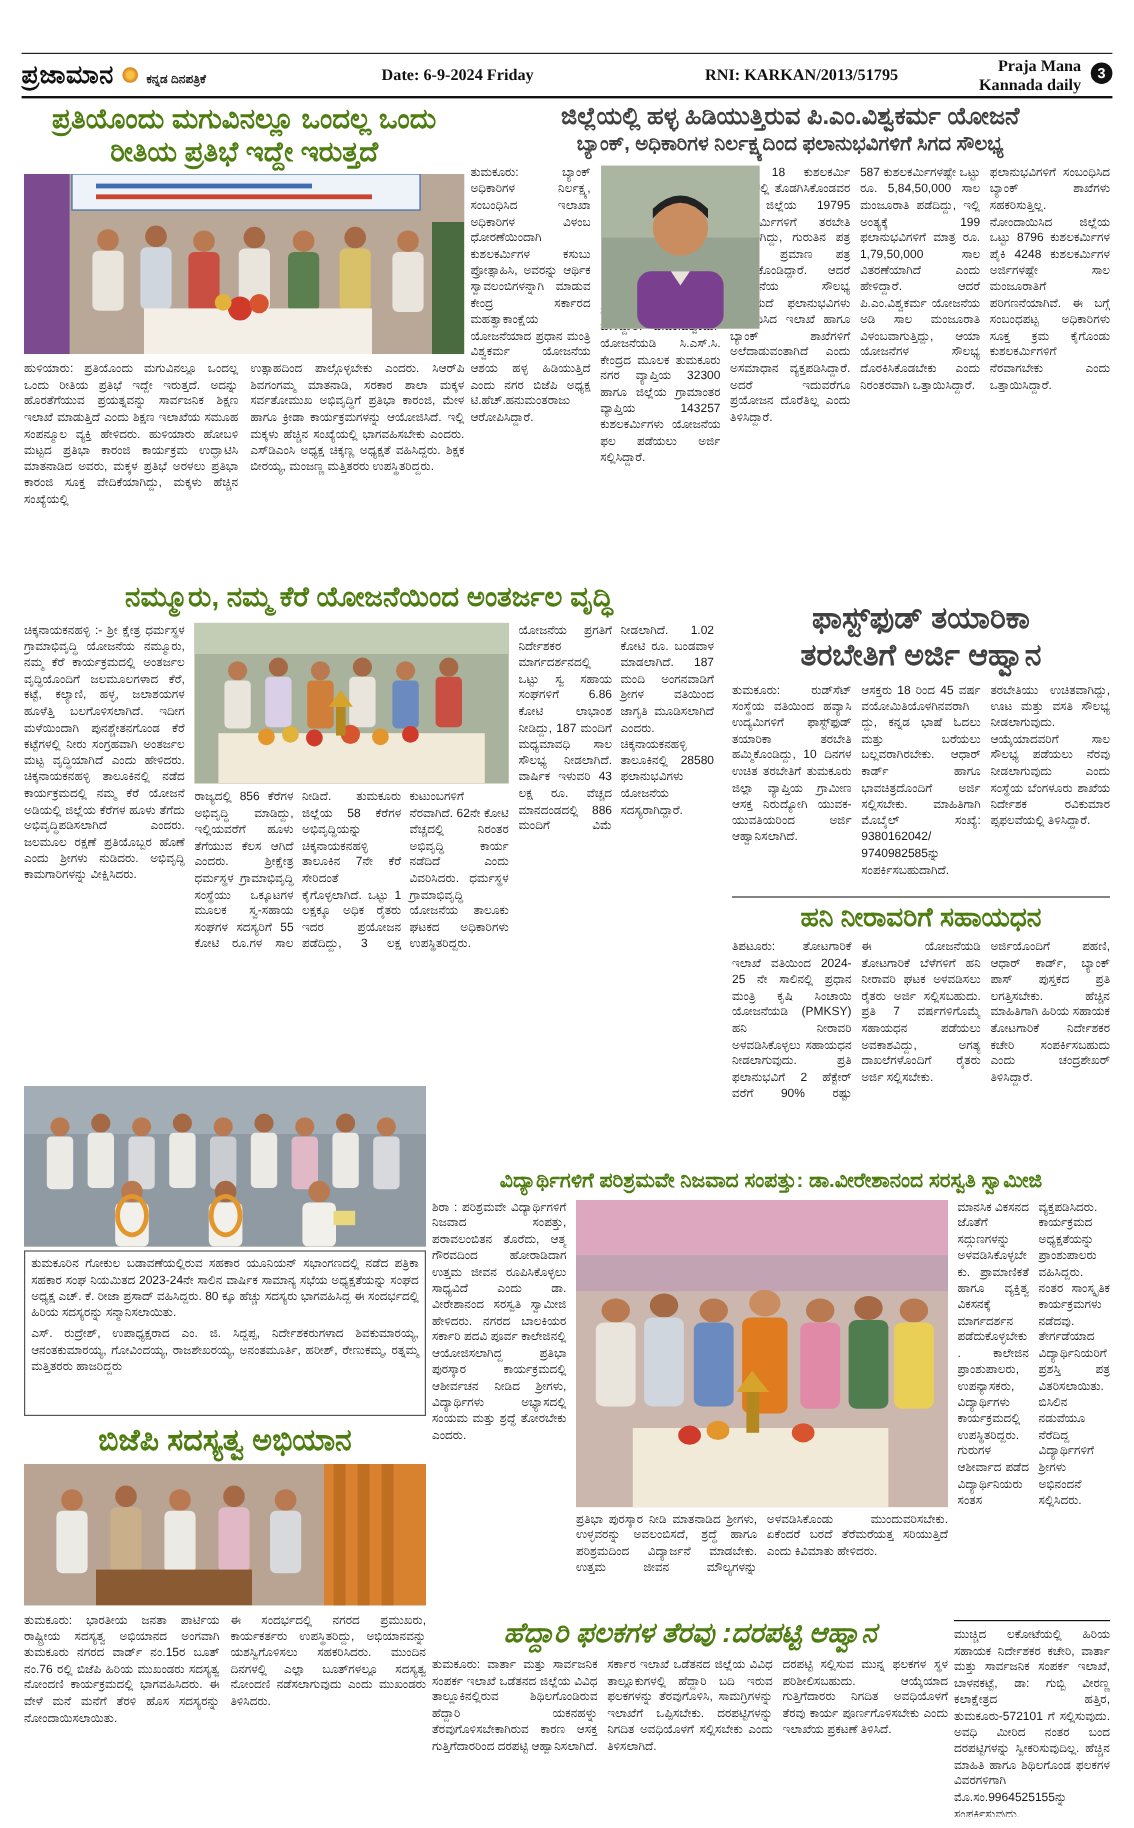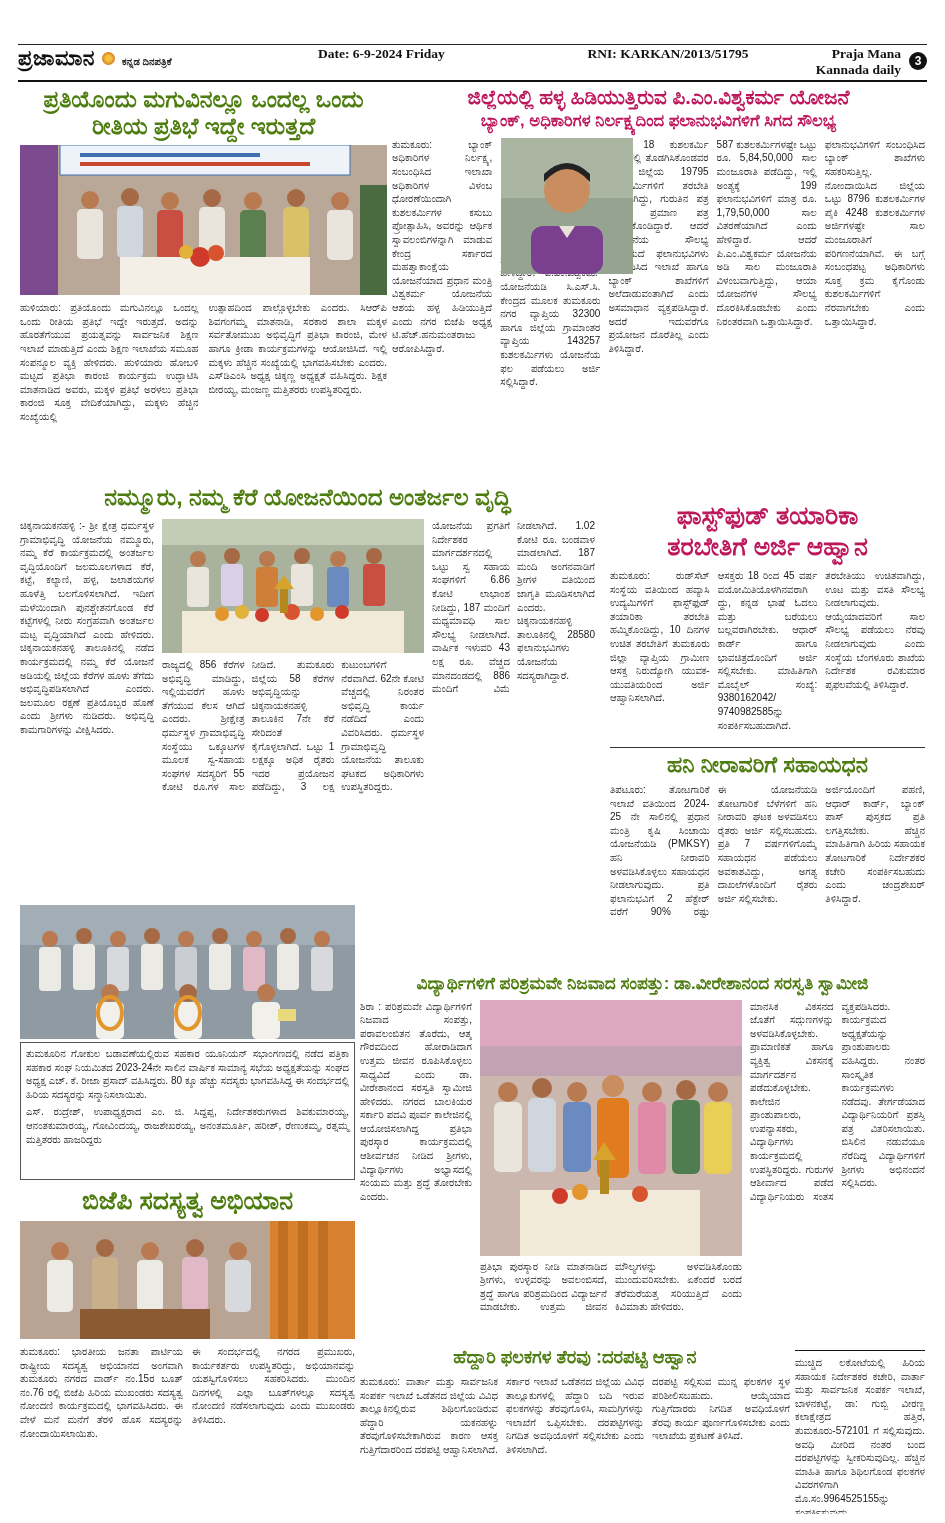--- a/index.html
+++ b/index.html
@@ -1,36 +1,36 @@
 <!DOCTYPE html>
 <html lang="kn"><head>
 <meta charset="utf-8">
 <style>
   html,body{margin:0;padding:0;background:#ffffff;}
   #page{position:relative;width:945px;height:1523px;background:#ffffff;margin:0 auto;
         font-family:"Liberation Sans",sans-serif;color:#181818;overflow:hidden;}
   
   .hdr-rule-top{position:absolute;left:18px;top:44px;width:909px;height:1px;background:#222;}
   .hdr-rule-bot{position:absolute;left:18px;top:80px;width:909px;height:2px;background:#111;}
-  .hdr{position:absolute;left:18px;top:46px;width:909px;height:33px;display:flex;}
+  .hdr{position:absolute;left:18px;top:46px;width:909px;height:33px;display:flex;align-items:center;}
   .masthead{display:flex;align-items:baseline;gap:6px;width:300px;}
   .masthead .mh-main{font-size:21px;font-weight:bold;color:#111;letter-spacing:.5px;}
   .mh-icon{display:inline-block;width:13px;height:13px;border-radius:50%;
            background:radial-gradient(circle,#f5c242 30%,#d97b1e 70%);vertical-align:middle;margin:0 1px;}
   .masthead .mh-tag{font-size:10px;font-weight:bold;color:#222;}
   .hdr-date,.hdr-rni,.hdr-name{font-family:"Liberation Serif",serif;font-weight:bold;font-size:13.5px;color:#111;}
   .hdr-date{width:225px;}
   .hdr-rni{width:250px;text-align:center;}
   .hdr-name{flex:1;text-align:right;padding-right:26px;}
   .page-badge{position:absolute;right:0;top:6px;width:18px;height:18px;border-radius:50%;
               background:#111;color:#fff;font-size:12px;font-weight:bold;text-align:center;line-height:18px;}
   
   .bodytxt{font-size:10px;line-height:1.36;text-align:justify;overflow:hidden;word-break:break-word;}
   .h-red{color:#4d7c0f;font-weight:bold;text-align:center;}
-  .h-blk{color:#be185d;font-weight:bold;text-align:center;}
+  .h-blk{color:#404040;font-weight:bold;text-align:center;}
   .photo{position:relative;overflow:hidden;background:#cfc7ba;}
   .photo svg{display:block;width:100%;height:100%;}
   
   #a1{position:absolute;left:20px;top:86px;width:367px;}
   #a1 .hl{font-size:23px;line-height:1.18;}
   #a1 .photo{height:150px;margin-top:5px;}
   #a1 .cols{display:flex;gap:10px;margin-top:6px;height:178px;}
   #a1 .cols div{flex:1;}
   #a2{position:absolute;left:392px;top:86px;width:533px;}
   #a2 .hl1{font-size:20px;line-height:1.15;}
@@ -52,35 +52,35 @@
   #a4 .cols{display:flex;gap:8px;margin-top:8px;height:168px;}
   #a4 .cols div{flex:1;}
   #a5{position:absolute;left:610px;top:747px;width:315px;border-top:1px solid #333;padding-top:4px;}
   #a5 .hl{font-size:22px;}
   #a5 .cols{display:flex;gap:8px;margin-top:5px;height:138px;}
   #a5 .cols div{flex:1;}
   #a6{position:absolute;left:360px;top:935px;width:565px;margin-top:39px;}
   #a6 .hl{font-size:17px;line-height:1.15;}
   #a6 .content{display:flex;gap:8px;margin-top:6px;}
   #a6 .c1{width:112px;height:352px;}
-  #a6 .cm{width:262px;}
+  #a6 .cm{width:310px;}
   #a6 .cm .photo{height:256px;}
   #a6 .cm .bodytxt{margin-top:4px;column-count:2;column-gap:8px;height:92px;}
   #a6 .cr{flex:1;column-count:2;column-gap:8px;height:352px;}
   #a7a{position:absolute;left:20px;top:905px;width:335px;}
   #a7a .photo{height:134px;}
   #a7a .capbox{border:1px solid #555;margin-top:3px;padding:4px 5px;height:128px;overflow:hidden;}
   #a7a .capbox p{margin:0 0 4px 0;}
   #a7{position:absolute;left:20px;top:1186px;width:335px;}
   #a7 .hl{font-size:25px;}
   #a7 .photo{height:118px;margin-top:5px;}
   #a7 .cols{display:flex;gap:9px;margin-top:6px;height:160px;}
   #a7 .cols div{flex:1;}
   #a8{position:absolute;left:360px;top:1347px;width:430px;}
-  #a8 .hl{font-size:18px;}
+  #a8 .hl{font-size:23px;font-style:italic;}
   #a8 .cols{display:flex;gap:8px;margin-top:7px;height:122px;}
   #a8 .cols div{flex:1;}
   #a8n{position:absolute;left:795px;top:1350px;width:130px;border-top:1px solid #111;padding-top:5px;height:158px;overflow:hidden;}
 </style>
 </head>
 <body>
 
 <div id="page">
 
   <div class="hdr-rule-top"></div>

